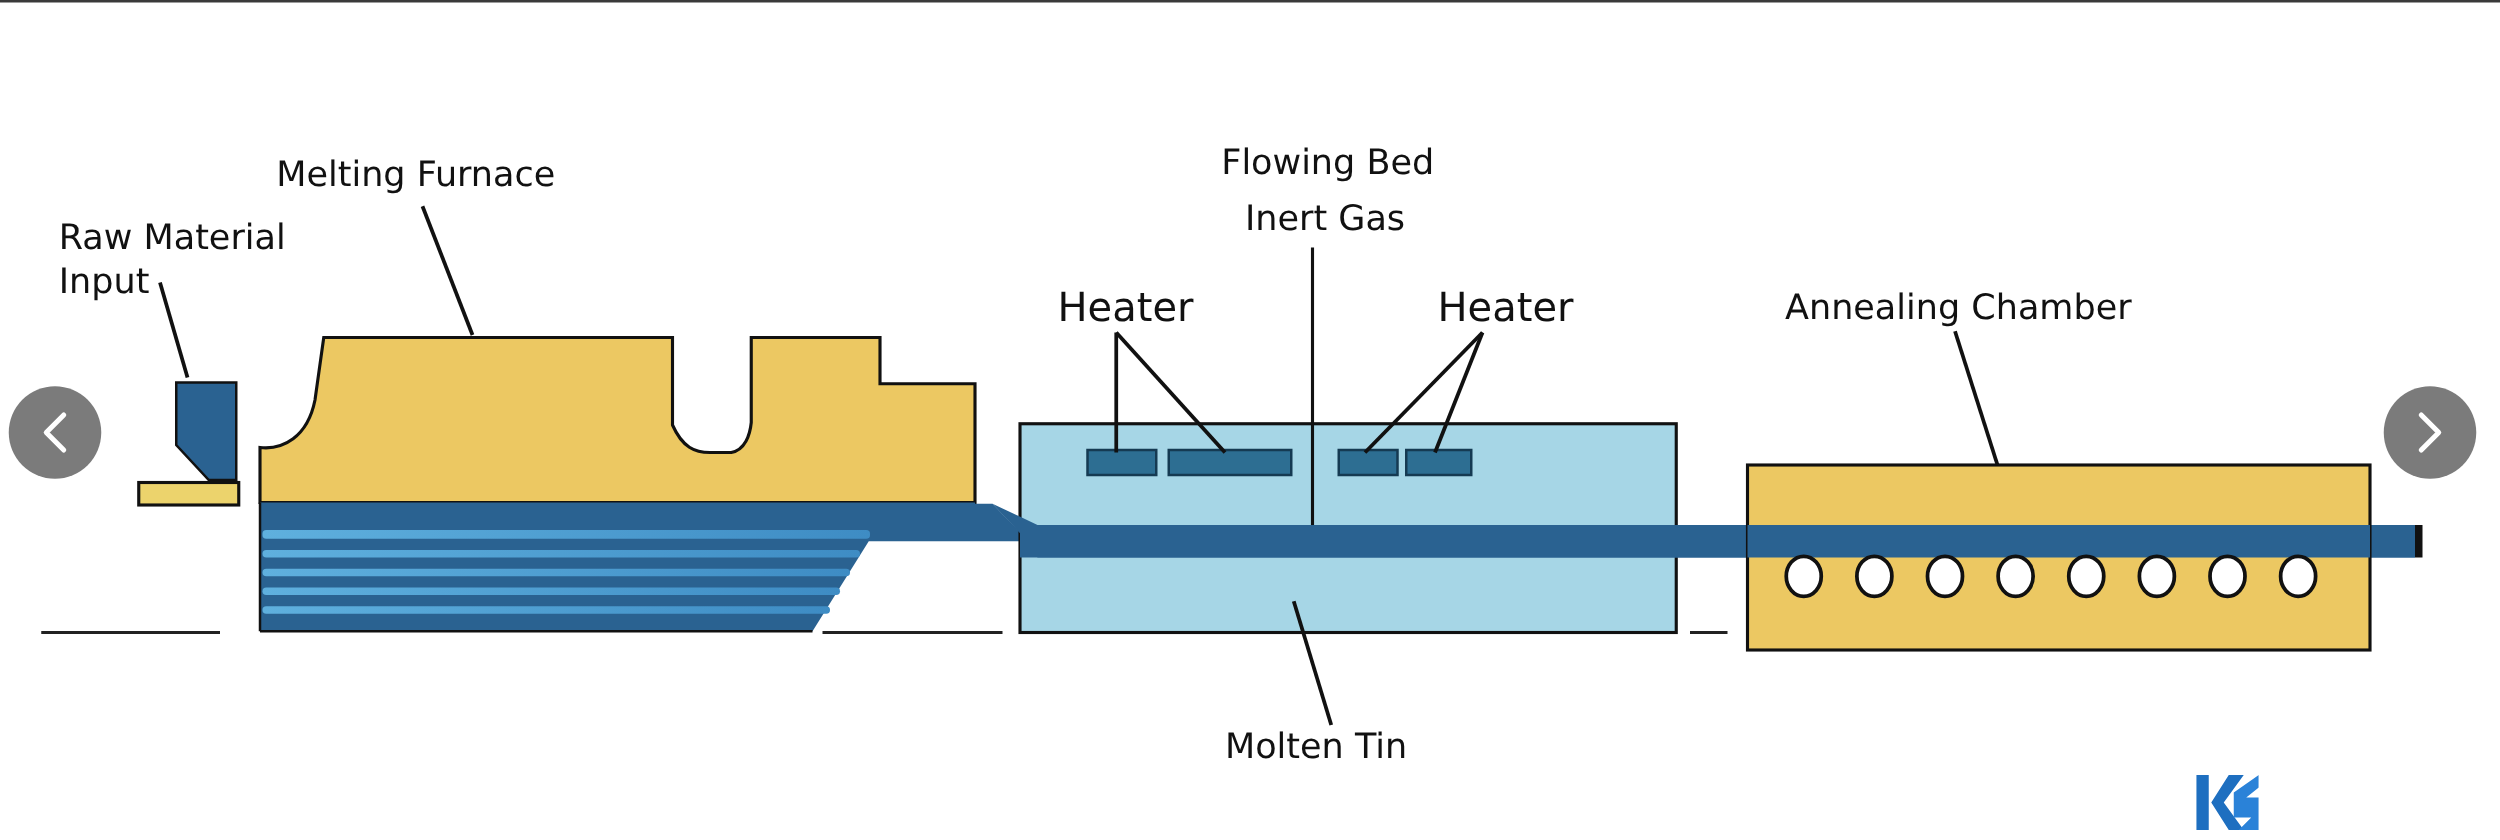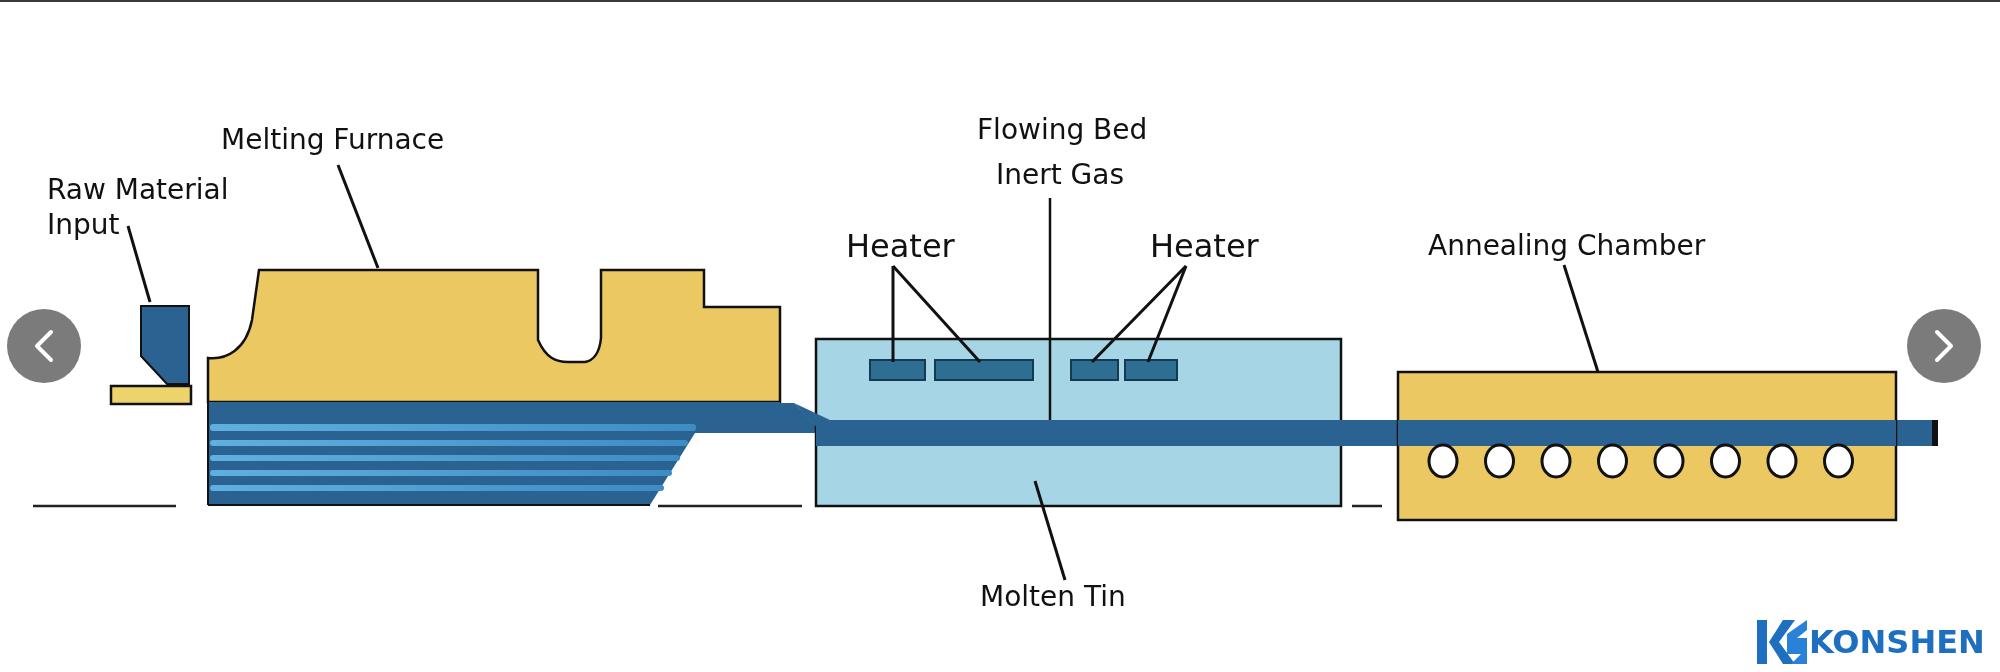--- a/index.html
+++ b/index.html
@@ -120,14 +120,13 @@
     <polyline points="8,6 22,20 8,34" fill="none" stroke="#ffffff" stroke-width="4" stroke-linecap="round" stroke-linejoin="round"></polyline>
   </svg>
 </div>
 
 <div class="logo">
   <svg class="logo-mark" viewBox="0 0 50 44">
     <polygon points="0,0 10,0 10,44 0,44" fill="#1e6fc0"></polygon>
     <polygon points="12,22 26,0 38,0 22,22 38,44 26,44" fill="#1e6fc0"></polygon>
     <polygon points="30,14 50,0 50,10 40,18 50,18 50,44 34,44 44,34 30,34" fill="#2a82d8"></polygon>
   </svg>
-  <span class="logo-text">KONSHEN</span>
 </div>
 
 </body></html>

